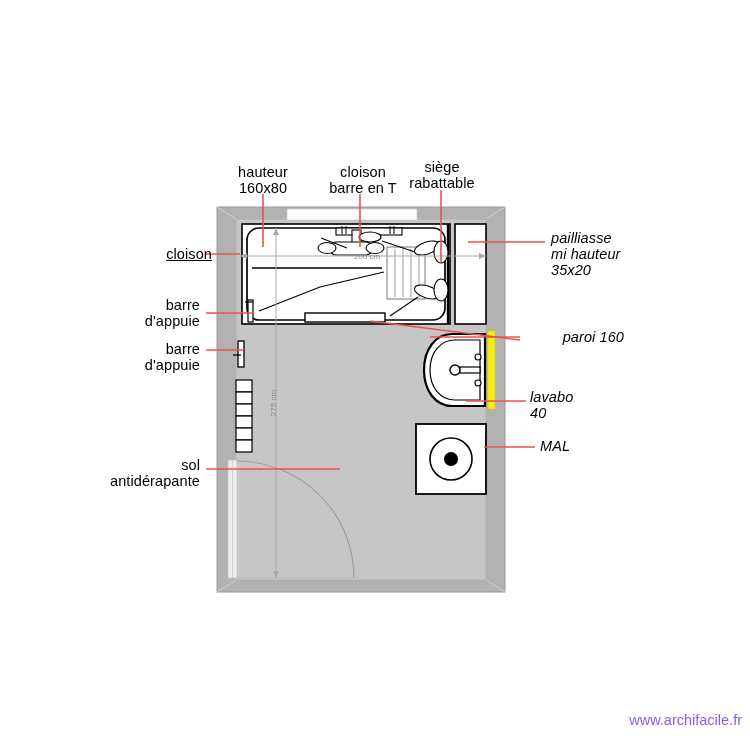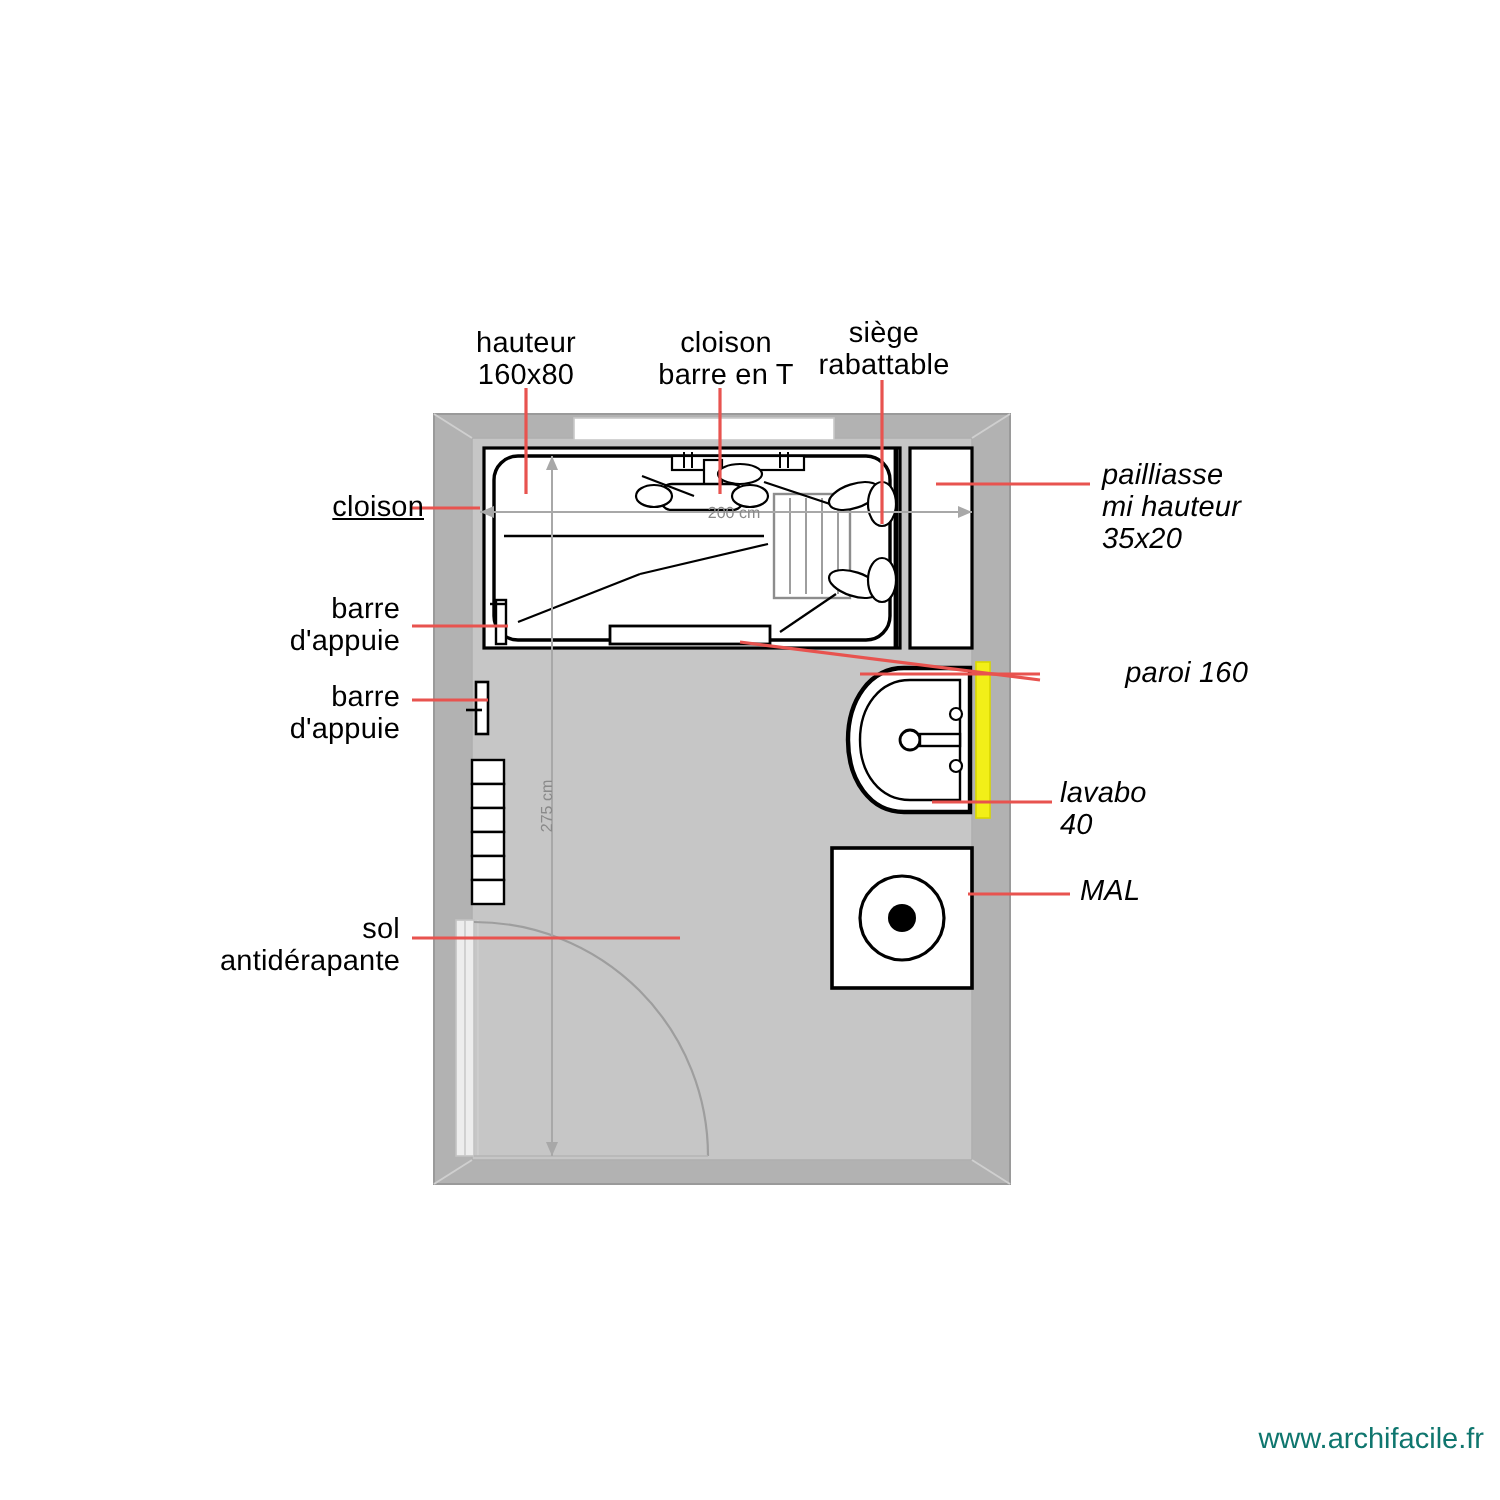--- a/index.html
+++ b/index.html
@@ -42,21 +42,21 @@
   .anno.center { text-align: center; }
   .anno.right  { text-align: right; }
   .anno.left   { text-align: left; font-style: italic; }
 
   .footer-url {
     position: absolute;
     right: 8px;
     bottom: 22px;
     font-family: "Liberation Sans", sans-serif;
     font-size: 14.5px;
-    color: #0f766e;
+    color: #8b5cf6;
     white-space: pre;
   }
   .dimtext {
     font-family: "Liberation Sans", sans-serif;
     font-size: 8px;
     fill: #8a8a8a;
   }
 </style>
 </head>
 <body>

